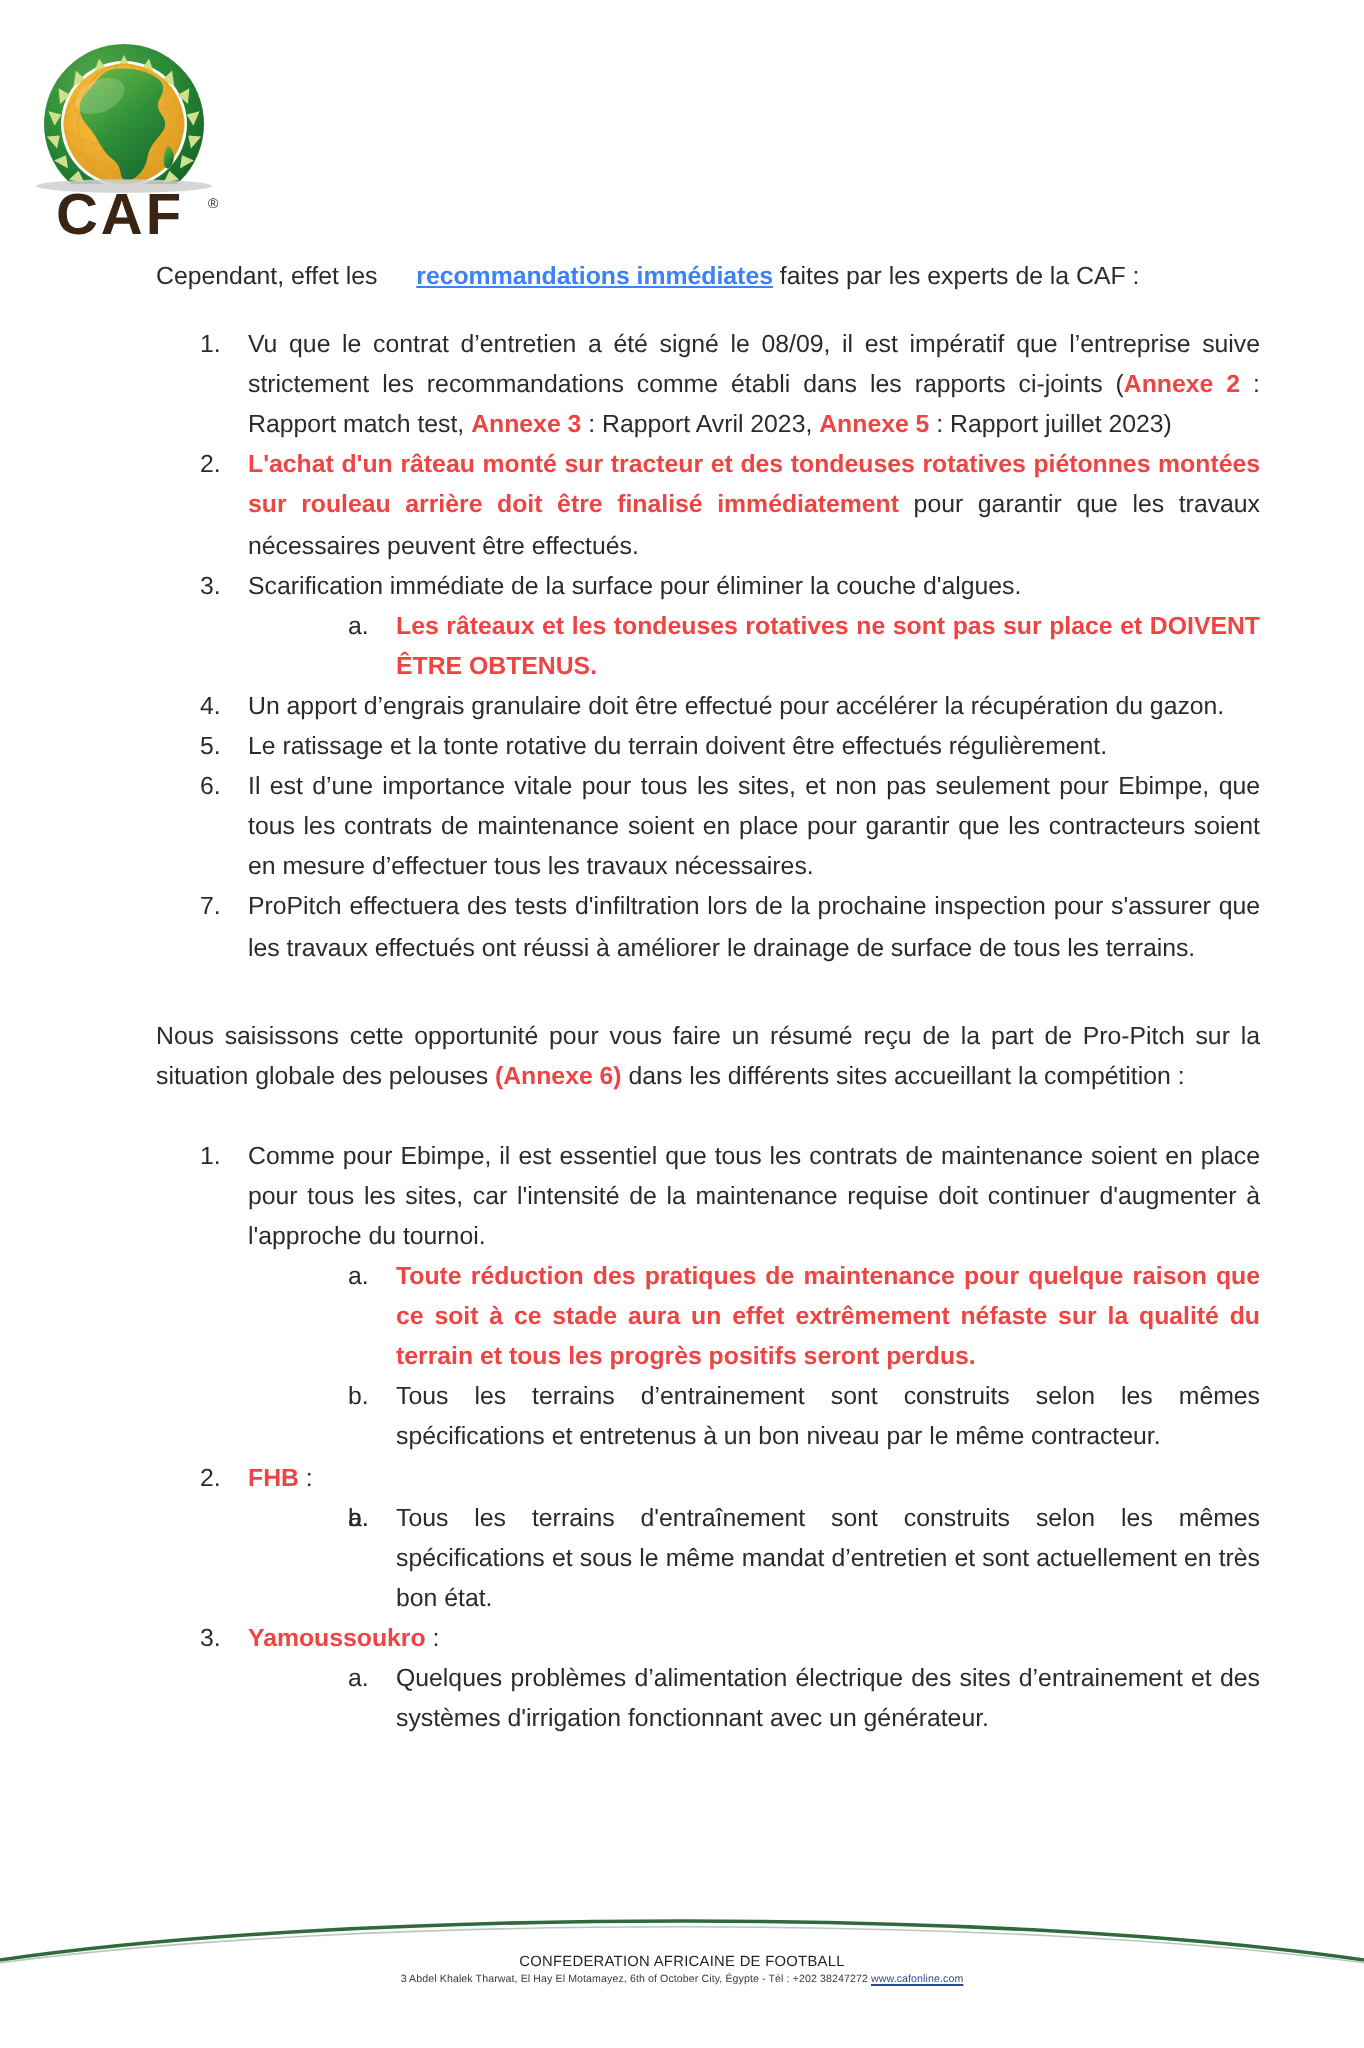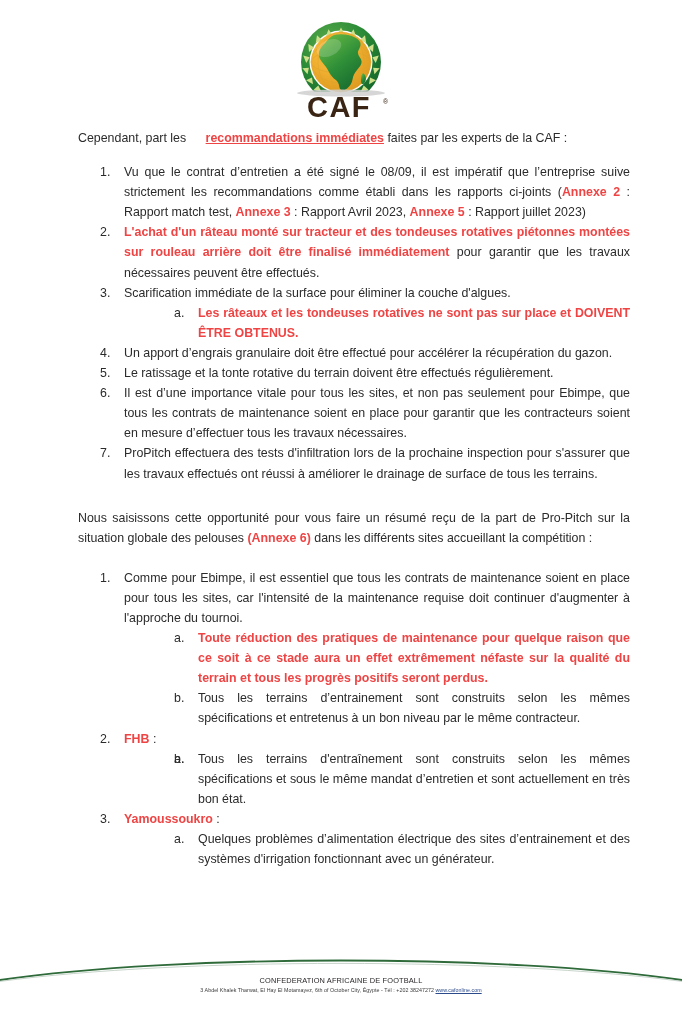--- a/index.html
+++ b/index.html
@@ -15,21 +15,20 @@
     font-family: "Liberation Sans", sans-serif;
     color: #231f20;
   }
 
   
   .header {
     width: 100%;
     height: 128px;
     display: flex;
     align-items: flex-start;
-    justify-content: center;
     padding-top: 18px;
     box-sizing: border-box;
   }
   .caf-logo {
     width: 124px;
     height: 102px;
     position: relative;
   }
   .caf-logo svg { display: block; }
 
@@ -47,21 +46,21 @@
   }
   .para.justify { text-align: justify; }
   .spacer-14 { height: 14px; }
   .spacer-20 { height: 20px; }
   .spacer-24 { height: 24px; }
 
   b, strong { font-weight: bold; color: #ef4444; }
   .u-bold {
     font-weight: bold;
     text-decoration: underline;
-    color: #ef4444;
+    color: #3b82f6;
     padding-left: 16px;
   }
 
   
   ol.lvl1 {
     list-style: none;
     margin: 0;
     padding: 0;
   }
   ol.lvl1 > li {
@@ -226,21 +225,21 @@
         <text x="60" y="99" text-anchor="middle" font-family="'Liberation Sans', sans-serif" font-size="29" font-weight="bold" letter-spacing="1.5" fill="#3a2414">CAF</text>
         <text x="104" y="86" font-family="'Liberation Sans', sans-serif" font-size="7" fill="#3a2414">®</text>
       </g>
     </svg>
   </div>
 </div>
 
 <div class="doc">
 
   <p class="para">
-    <span>Cependant, part les </span><span class="u-bold">recommandations immédiates</span><span> faites par les experts de la CAF :</span>
+    <span>Cependant, effet les </span><span class="u-bold">recommandations immédiates</span><span> faites par les experts de la CAF :</span>
   </p>
 
   <div class="spacer-14"></div>
 
   <ol class="lvl1" id="list1">
       <li>
         <span class="marker">1.</span>
         <span class="txt"><span>Vu que le contrat d’entretien a été signé le 08/09, il est impératif que l’entreprise suive strictement les recommandations comme établi dans les rapports ci-joints (</span><b>Annexe 2</b><span> : Rapport match test, </span><b>Annexe 3</b><span> : Rapport Avril 2023, </span><b>Annexe 5</b><span> : Rapport juillet 2023)</span></span>
       </li>
       <li>

